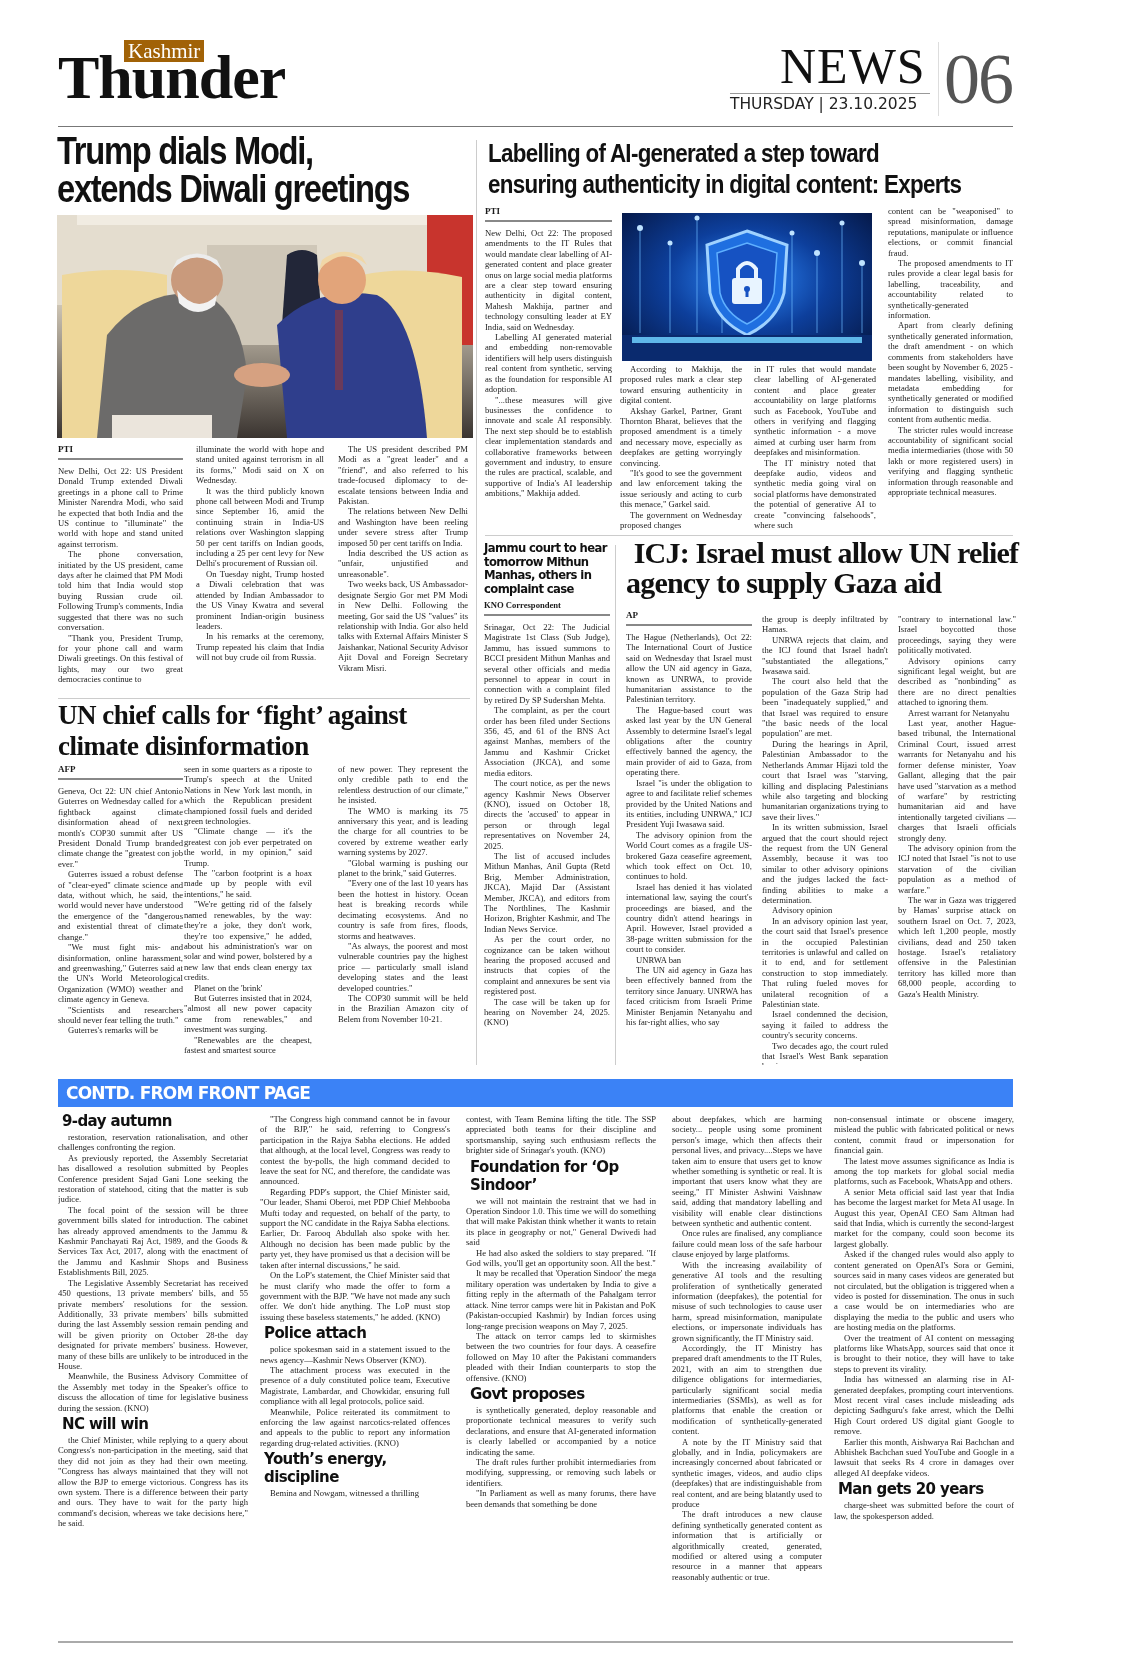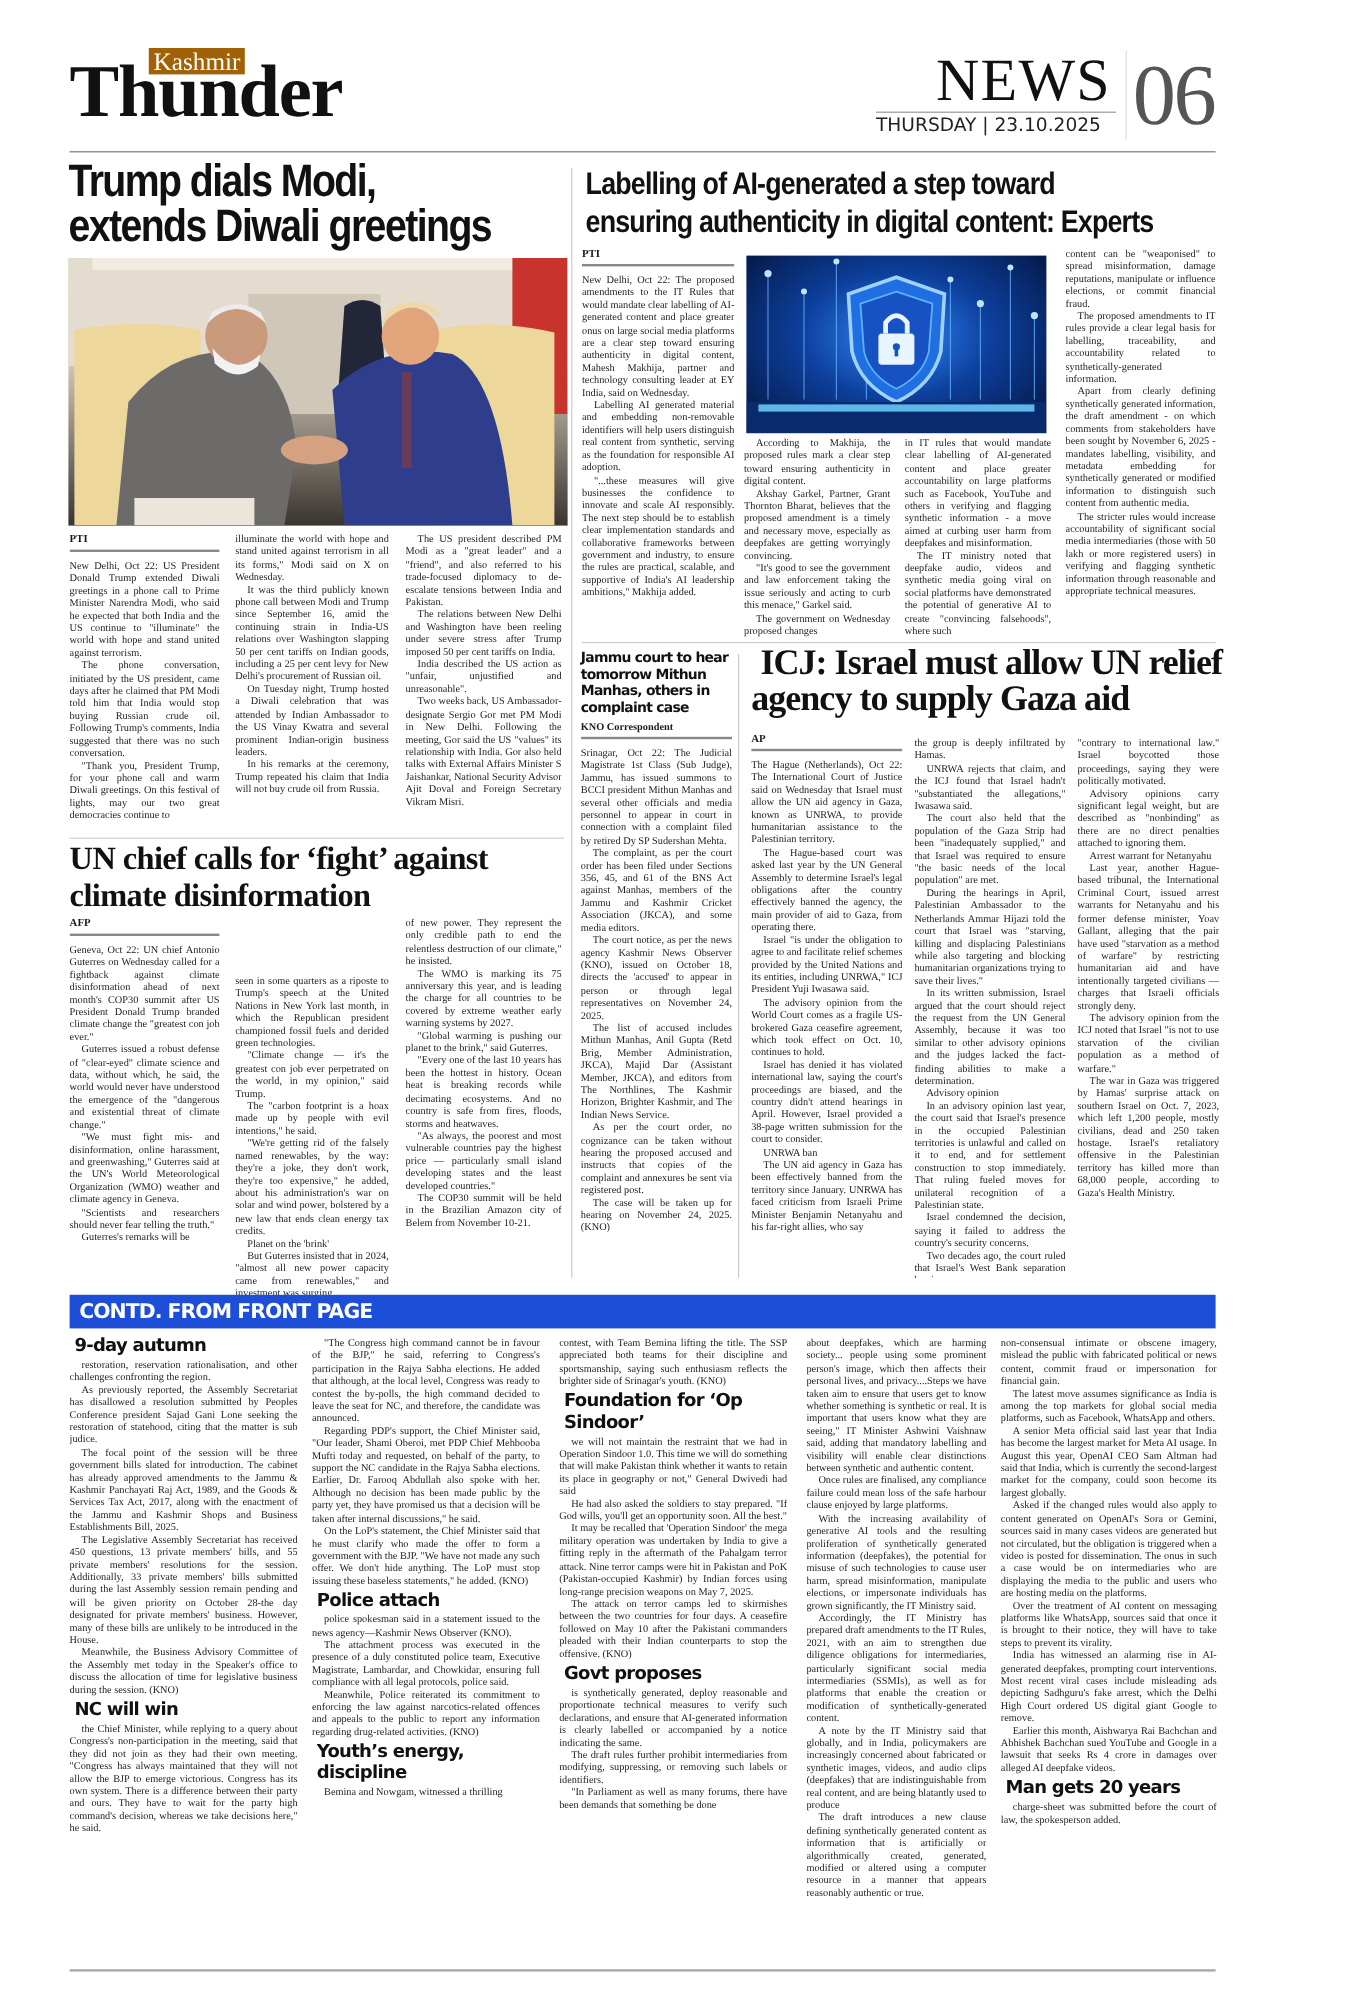--- a/index.html
+++ b/index.html
@@ -89,21 +89,21 @@
 <div class="col" style="left:58px;top:764px;width:125px;height:300px;">
   <div class="byline">AFP</div>
   <div class="body-text">
     <p class="first">Geneva, Oct 22: UN chief Antonio Guterres on Wednesday called for a fightback against climate disinformation ahead of next month's COP30 summit after US President Donald Trump branded climate change the "greatest con job ever."</p>
     <p>Guterres issued a robust defense of "clear-eyed" climate science and data, without which, he said, the world would never have understood the emergence of the "dangerous and existential threat of climate change."</p>
     <p>"We must fight mis- and disinformation, online harassment, and greenwashing," Guterres said at the UN's World Meteorological Organization (WMO) weather and climate agency in Geneva.</p>
     <p>"Scientists and researchers should never fear telling the truth."</p>
     <p>Guterres's remarks will be</p>
   </div>
 </div>
-<div class="col body-text" style="left:196px;top:764px;width:128px;height:300px;margin-top:48px;">
+<div class="col body-text" style="left:184px;top:764px;width:128px;height:300px;">
   <p class="first">seen in some quarters as a riposte to Trump's speech at the United Nations in New York last month, in which the Republican president championed fossil fuels and derided green technologies.</p>
   <p>"Climate change — it's the greatest con job ever perpetrated on the world, in my opinion," said Trump.</p>
   <p>The "carbon footprint is a hoax made up by people with evil intentions," he said.</p>
   <p>"We're getting rid of the falsely named renewables, by the way: they're a joke, they don't work, they're too expensive," he added, about his administration's war on solar and wind power, bolstered by a new law that ends clean energy tax credits.</p>
   <p>Planet on the 'brink'</p>
   <p>But Guterres insisted that in 2024, "almost all new power capacity came from renewables," and investment was surging.</p>
   <p>"Renewables are the cheapest, fastest and smartest source</p>
 </div>
 <div class="col body-text" style="left:338px;top:764px;width:130px;height:300px;">
   <p class="first">of new power. They represent the only credible path to end the relentless destruction of our climate," he insisted.</p>
@@ -227,21 +227,21 @@
 </div>
 <div class="col body-text" style="left:898px;top:614px;width:118px;height:451px;">
   <p class="first">"contrary to international law." Israel boycotted those proceedings, saying they were politically motivated.</p>
   <p>Advisory opinions carry significant legal weight, but are described as "nonbinding" as there are no direct penalties attached to ignoring them.</p>
   <p>Arrest warrant for Netanyahu</p>
   <p>Last year, another Hague-based tribunal, the International Criminal Court, issued arrest warrants for Netanyahu and his former defense minister, Yoav Gallant, alleging that the pair have used "starvation as a method of warfare" by restricting humanitarian aid and have intentionally targeted civilians — charges that Israeli officials strongly deny.</p>
   <p>The advisory opinion from the ICJ noted that Israel "is not to use starvation of the civilian population as a method of warfare."</p>
   <p>The war in Gaza was triggered by Hamas' surprise attack on southern Israel on Oct. 7, 2023, which left 1,200 people, mostly civilians, dead and 250 taken hostage. Israel's retaliatory offensive in the Palestinian territory has killed more than 68,000 people, according to Gaza's Health Ministry.</p>
 </div>
 
-<div class="abs" style="left:58px;top:1079px;width:955px;height:28px;background:#1d4ed8;padding-left:33px;">
+<div class="abs" style="left:58px;top:1079px;width:955px;height:28px;background:#3b82f6;padding-left:33px;">
   <span style="position:absolute;left:8px;top:3px;color:#fff;font-family:'DejaVu Sans',sans-serif;font-weight:bold;font-size:17px;line-height:22px;letter-spacing:-0.8px;">CONTD. FROM FRONT PAGE</span>
 </div>
 
 <div class="col" style="left:58px;top:1110px;width:190px;height:530px;">
   <div class="subhead">9-day autumn</div>
   <div class="body-text">
     <p>restoration, reservation rationalisation, and other challenges confronting the region.</p>
     <p>As previously reported, the Assembly Secretariat has disallowed a resolution submitted by Peoples Conference president Sajad Gani Lone seeking the restoration of statehood, citing that the matter is sub judice.</p>
     <p>The focal point of the session will be three government bills slated for introduction. The cabinet has already approved amendments to the Jammu &amp; Kashmir Panchayati Raj Act, 1989, and the Goods &amp; Services Tax Act, 2017, along with the enactment of the Jammu and Kashmir Shops and Business Establishments Bill, 2025.</p>
     <p>The Legislative Assembly Secretariat has received 450 questions, 13 private members' bills, and 55 private members' resolutions for the session. Additionally, 33 private members' bills submitted during the last Assembly session remain pending and will be given priority on October 28-the day designated for private members' business. However, many of these bills are unlikely to be introduced in the House.</p>

